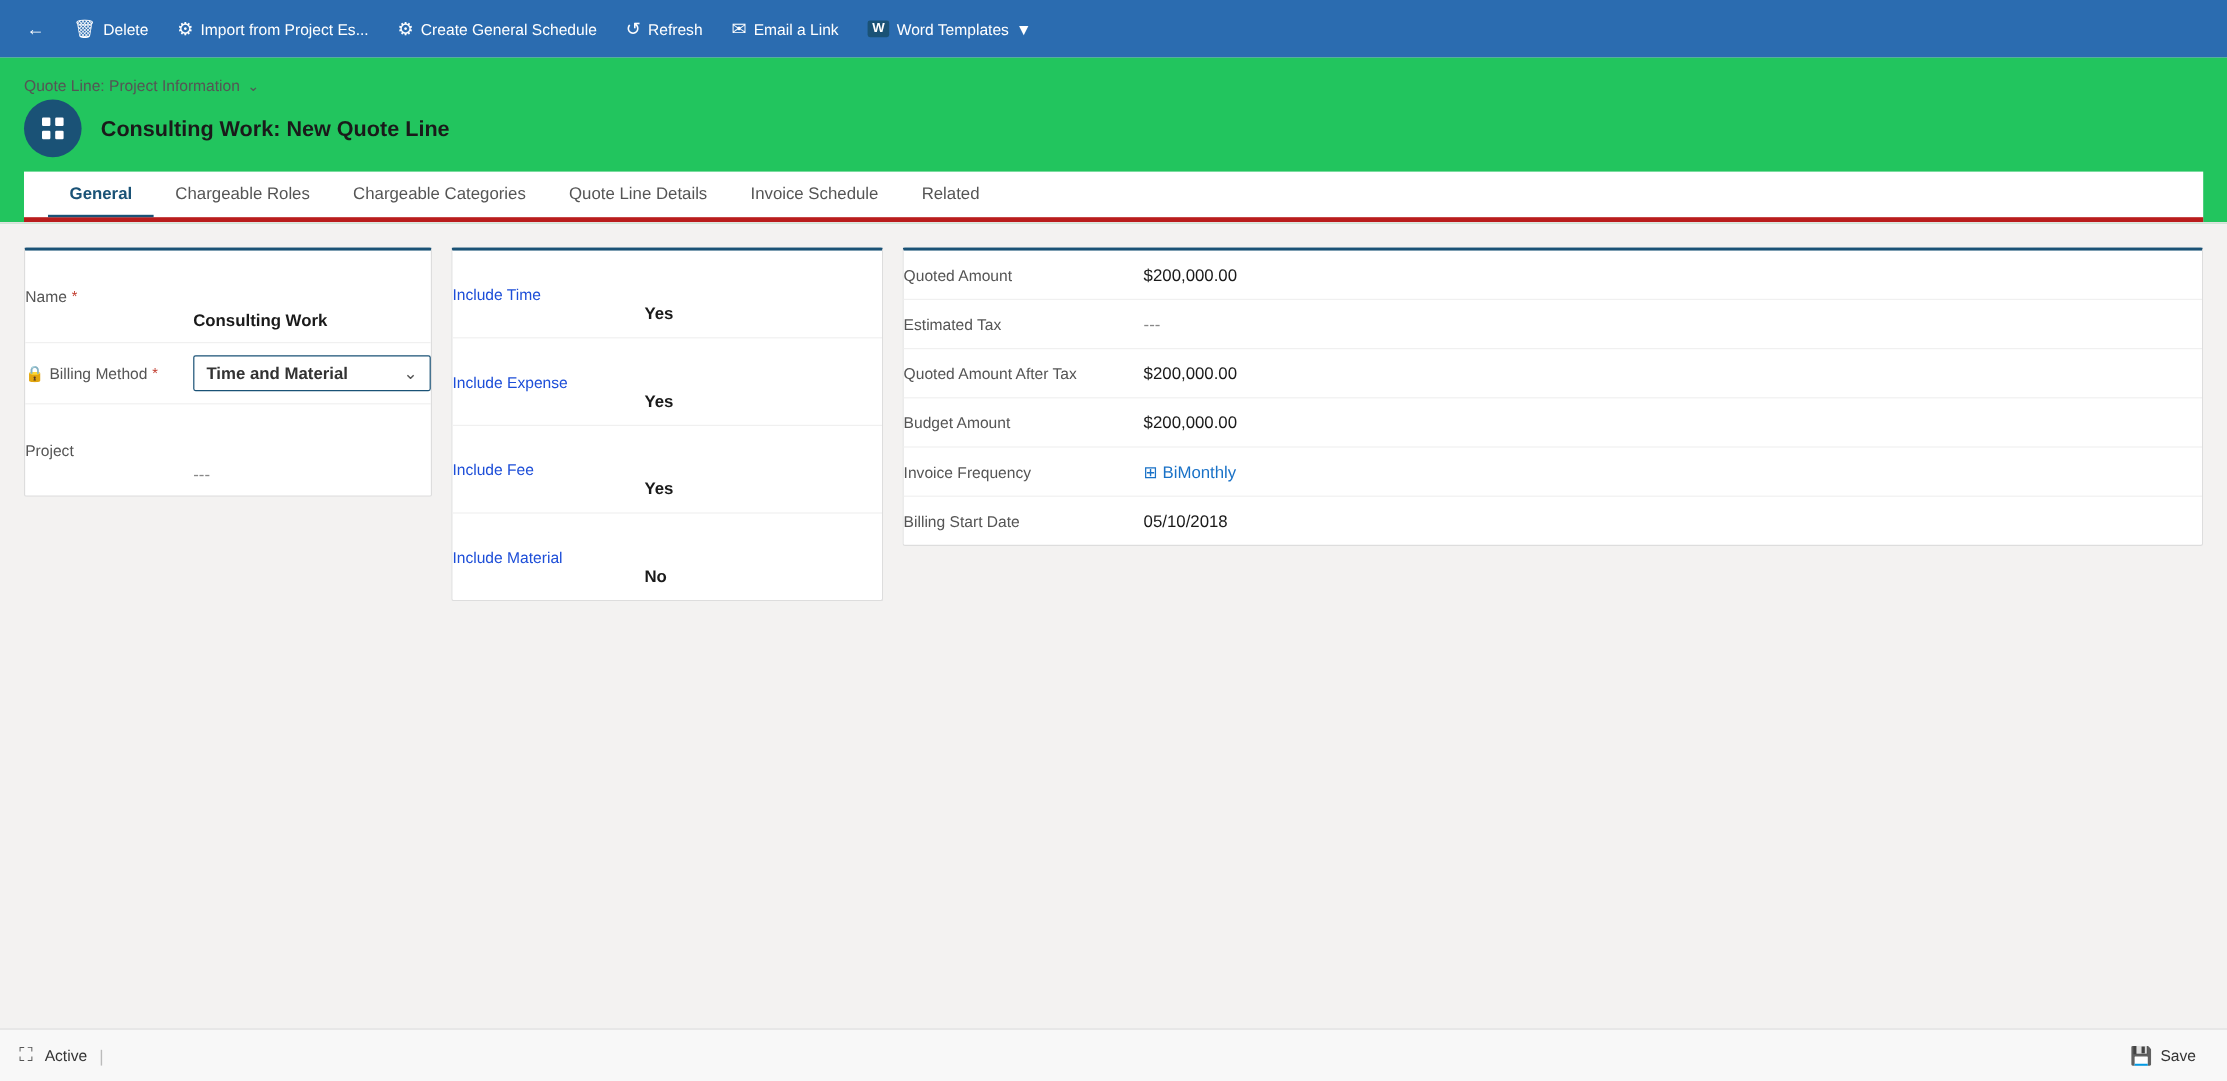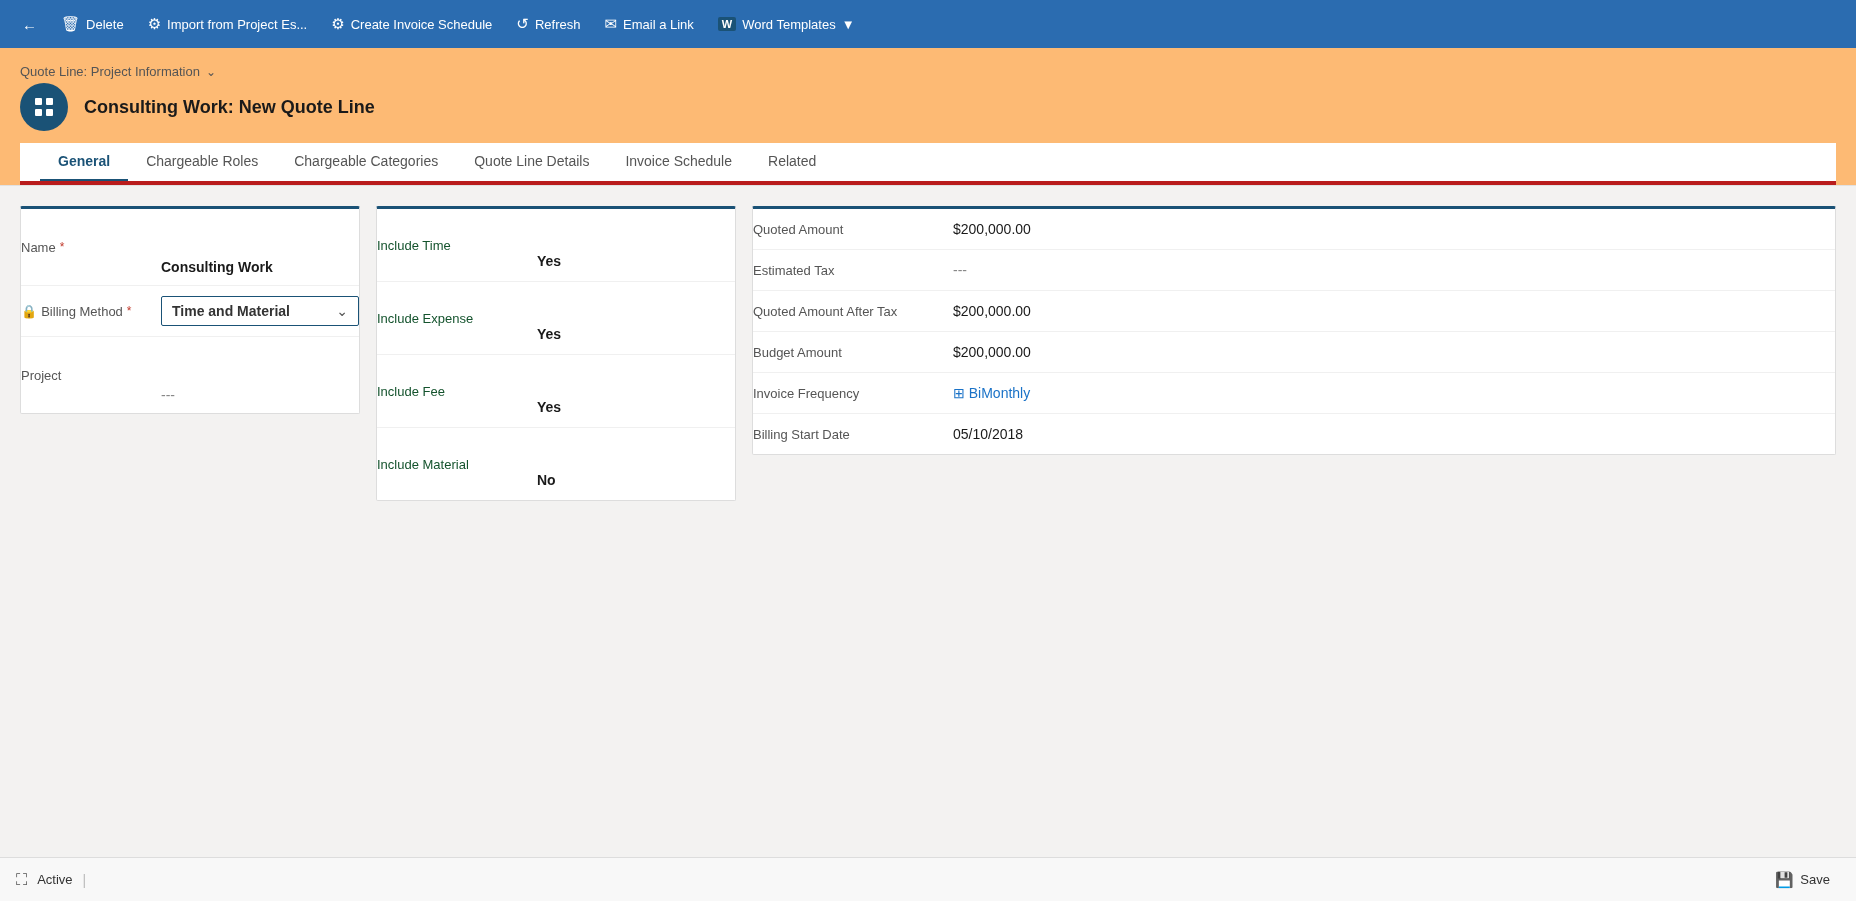--- a/index.html
+++ b/index.html
@@ -24,21 +24,21 @@
       cursor: pointer;
       padding: 6px 10px;
       font-size: 13px;
       border-radius: 2px;
       white-space: nowrap;
     }
     .toolbar-icon { font-size: 15px; }
 
     
     .page-header {
-      background: #fdba74;
+      background: #22c55e;
       padding: 16px 20px 0 20px;
       border-bottom: 1px solid #e1e1e1;
     }
     .record-type-row {
       display: flex;
       align-items: center;
       gap: 6px;
       font-size: 13px;
       color: #555;
       margin-bottom: 4px;
@@ -174,21 +174,21 @@
     
     .mid-row {
       display: flex;
       align-items: center;
       padding: 12px 0;
       border-bottom: 1px solid #f0f0f0;
     }
     .mid-row:last-child { border-bottom: none; }
     .mid-label {
       flex: 0 0 160px;
-      color: #14532d;
+      color: #1d4ed8;
       font-size: 13px;
     }
     .mid-value {
       flex: 1;
       font-weight: 600;
       font-size: 14px;
       color: #1a1a1a;
       margin-top: 32px;
     }
 
@@ -236,21 +236,21 @@
   <button class="toolbar-btn">
     <span class="toolbar-icon">🗑</span>
     <span>Delete</span>
   </button>
   <button class="toolbar-btn">
     <span class="toolbar-icon">⚙</span>
     <span>Import from Project Es...</span>
   </button>
   <button class="toolbar-btn">
     <span class="toolbar-icon">⚙</span>
-    <span>Create Invoice Schedule</span>
+    <span>Create General Schedule</span>
   </button>
   <button class="toolbar-btn">
     <span class="toolbar-icon">↺</span>
     <span>Refresh</span>
   </button>
   <button class="toolbar-btn">
     <span class="toolbar-icon">✉</span>
     <span>Email a Link</span>
   </button>
   <button class="toolbar-btn">

